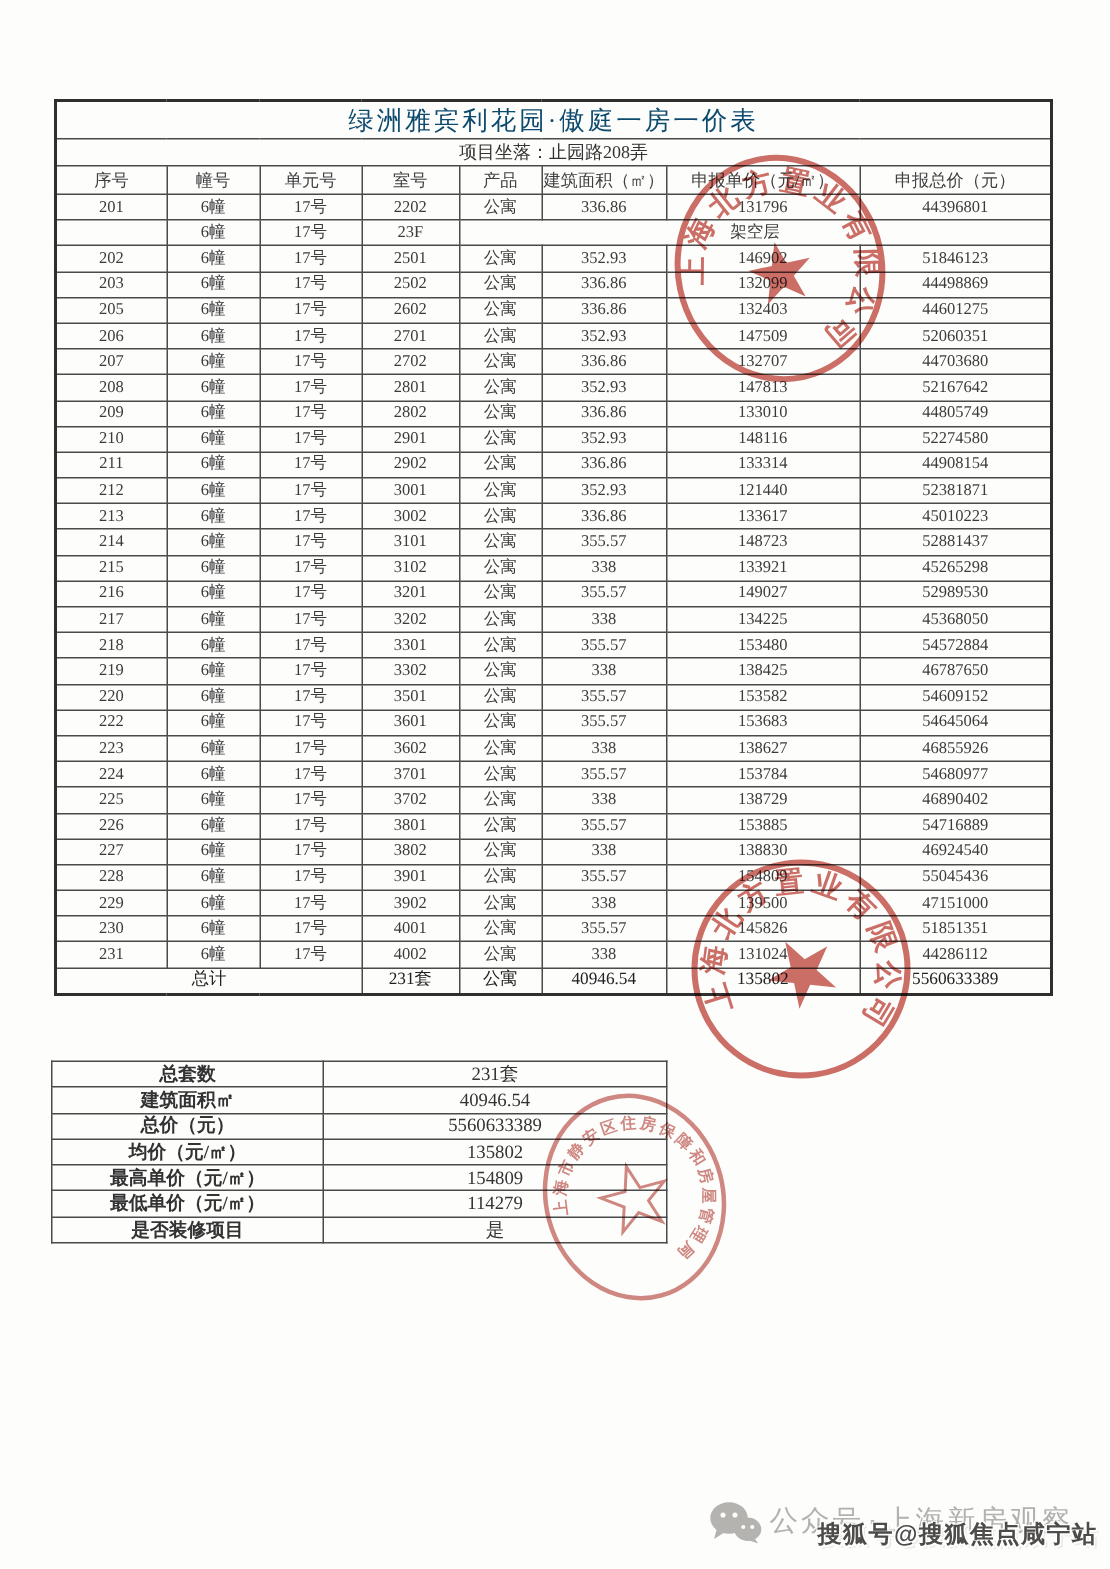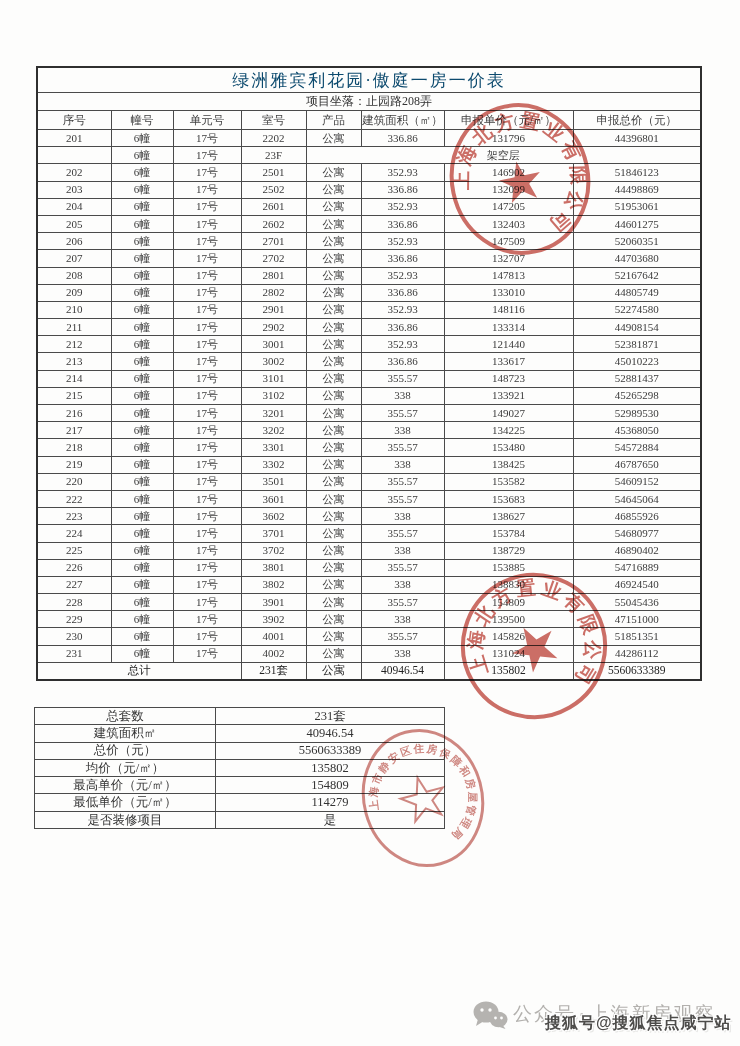--- a/index.html
+++ b/index.html
@@ -15,21 +15,21 @@
   th.doc-subtitle{height:14px;font-size:12px;font-weight:bold;color:#333;}
   tr.header-row th{height:18px;font-size:11.5px;color:#3f3f3f;}
   tbody td{height:16.2px;font-size:11px;line-height:1;}
   tr.total-row td{font-weight:normal;font-size:11.5px;color:#222;}
 
   
   table.summary{position:absolute;left:34px;top:707px;width:410px;border-collapse:collapse;
     table-layout:fixed;border:1.5px solid #2f2f2f;color:#333;}
   table.summary td{border:1px solid #4a4a4a;height:16.3px;padding:0;text-align:center;
     font-size:12.5px;line-height:1;white-space:nowrap;}
-  table.summary td.slabel{font-weight:normal;}
+  table.summary td.slabel{font-weight:bold;}
 
   
   .stamp{position:absolute;pointer-events:none;mix-blend-mode:multiply;}
   .stamp text{font-family:"Liberation Serif","DejaVu Serif",serif;font-weight:bold;}
 
   
   .footer-gray{position:absolute;left:513px;top:1001px;font-size:19px;letter-spacing:2px;
     color:#b3b1ae;font-family:Liberation Mono, monospace;}
   .footer-watermark{position:absolute;left:545px;top:1013px;font-size:16px;font-weight:bold;
     letter-spacing:1px;color:#4d4c4a;font-family:"Liberation Sans","DejaVu Sans",sans-serif;
@@ -102,30 +102,20 @@
           <td>203</td>
           <td>6幢</td>
           <td>17号</td>
           <td>2502</td>
           <td>公寓</td>
           <td>336.86</td>
           <td>132099</td>
           <td>44498869</td>
         </tr>
         <tr>
-          <td>204</td>
-          <td>6幢</td>
-          <td>17号</td>
-          <td>2601</td>
-          <td>公寓</td>
-          <td>352.93</td>
-          <td>147205</td>
-          <td>51953061</td>
-        </tr>
-        <tr>
           <td>205</td>
           <td>6幢</td>
           <td>17号</td>
           <td>2602</td>
           <td>公寓</td>
           <td>336.86</td>
           <td>132403</td>
           <td>44601275</td>
         </tr>
         <tr>

